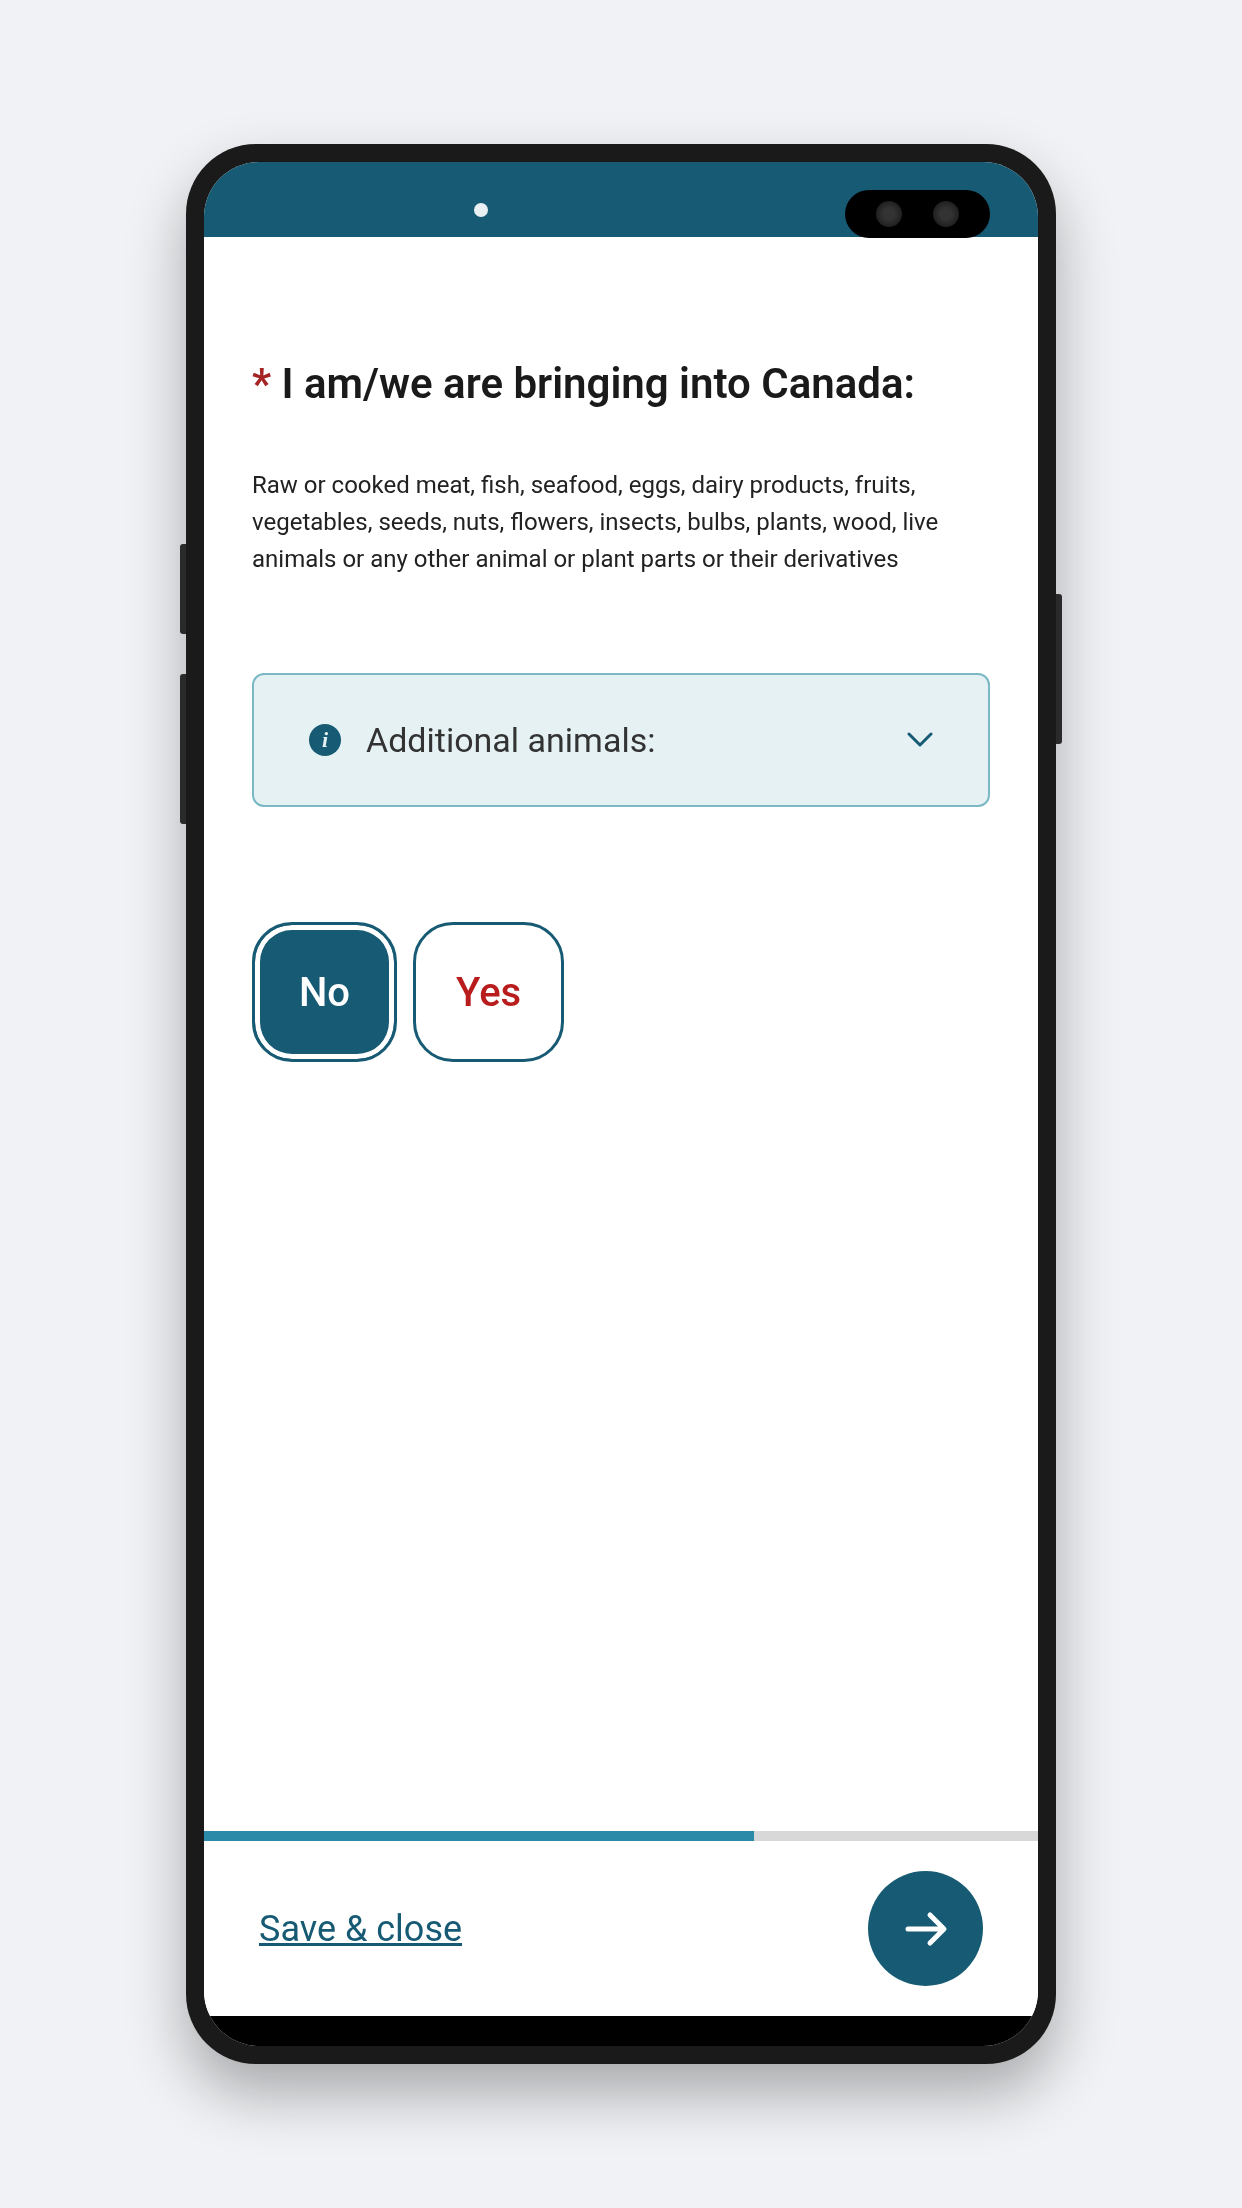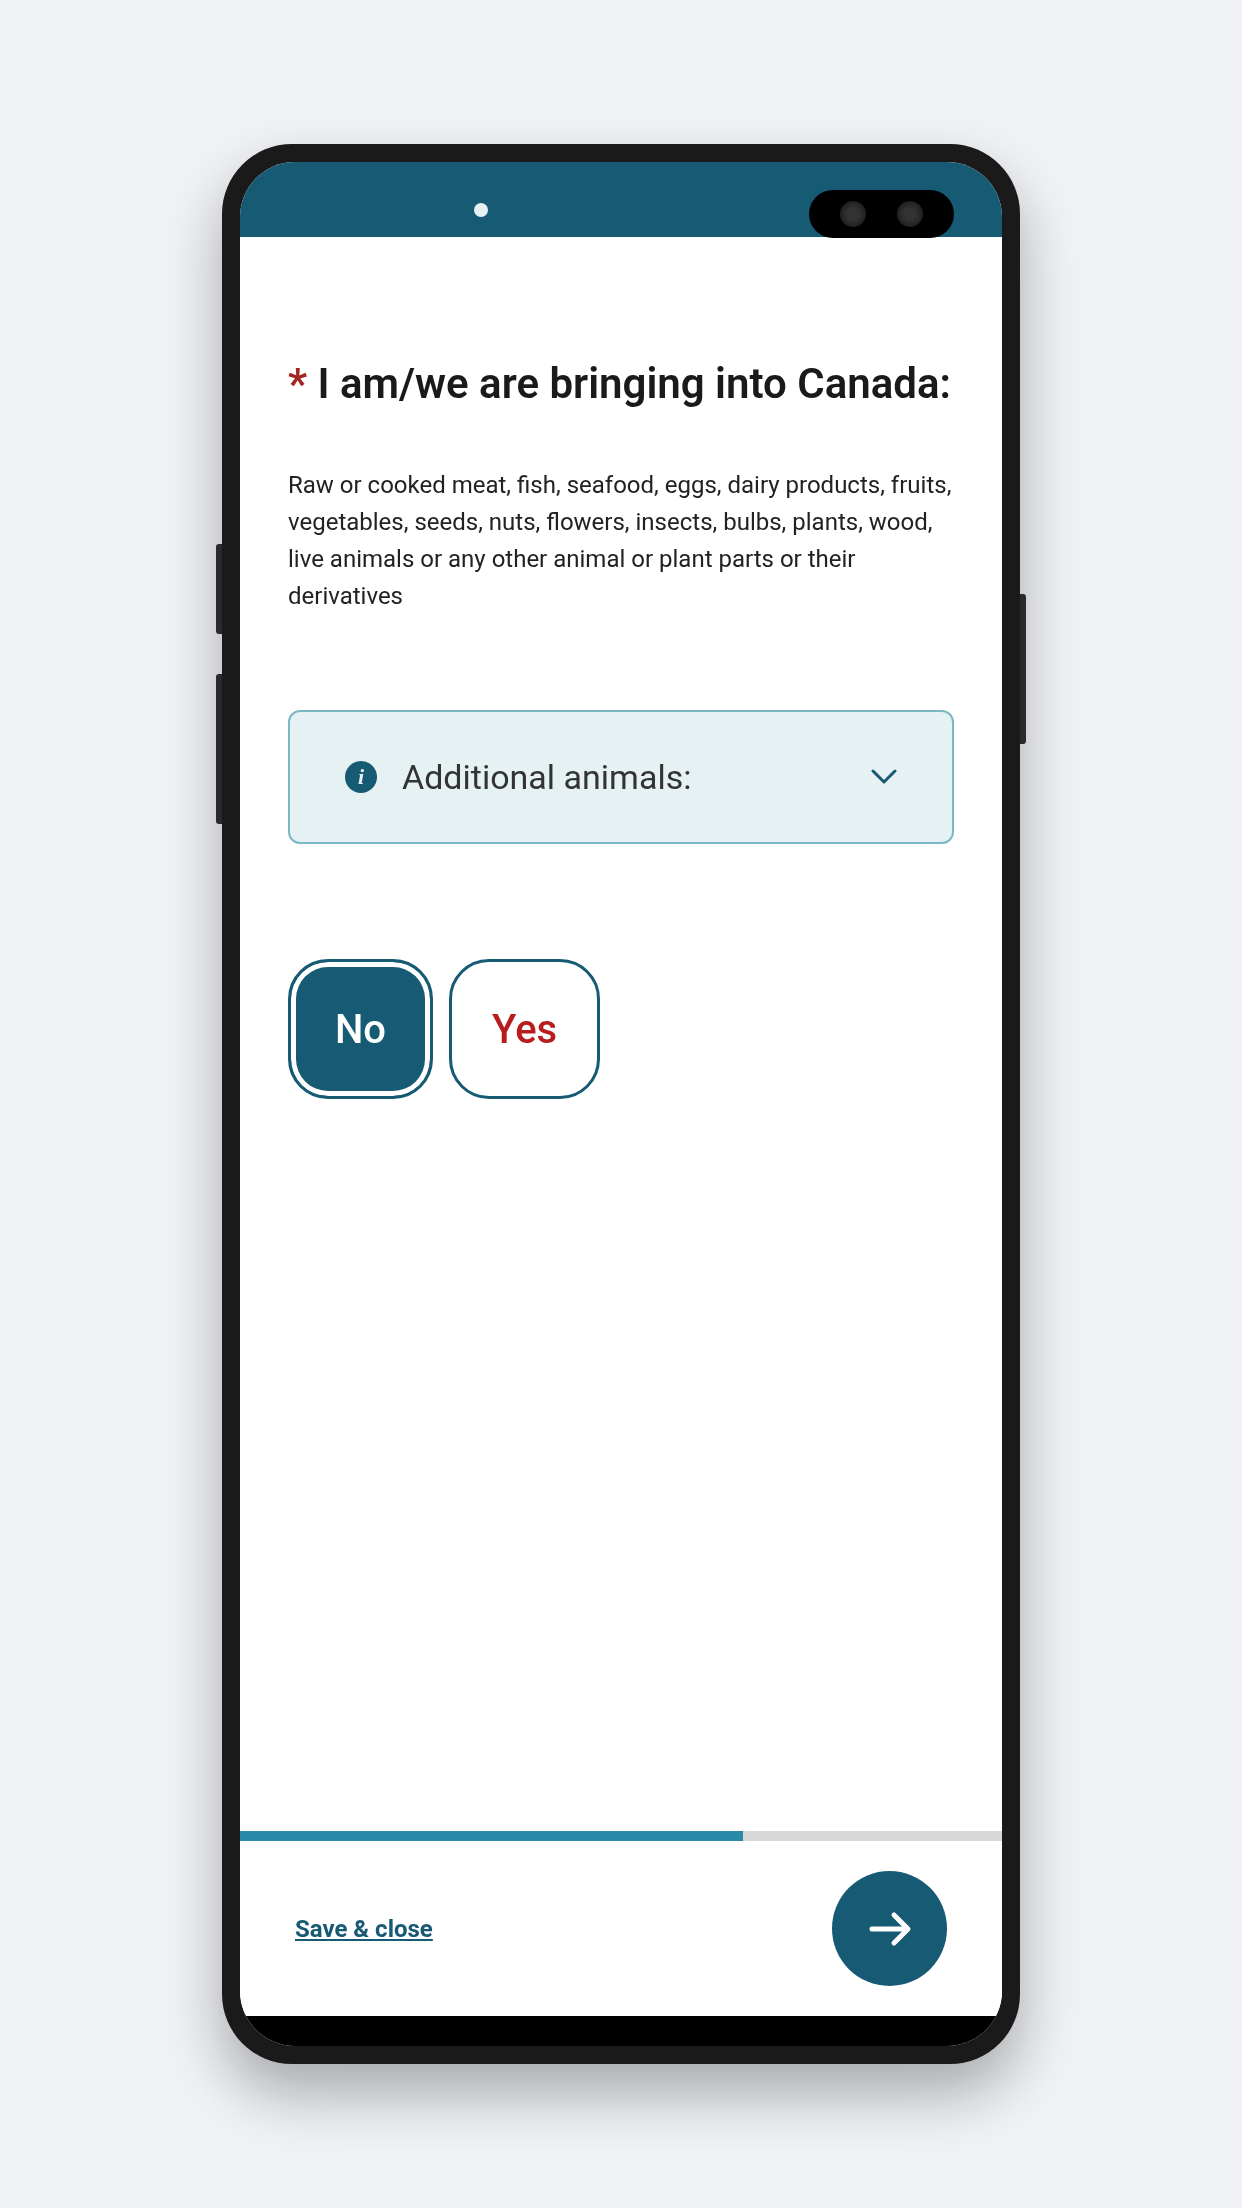--- a/index.html
+++ b/index.html
@@ -12,21 +12,21 @@
       font-family: -apple-system, BlinkMacSystemFont, 'Segoe UI', Roboto, Helvetica, Arial, sans-serif;
       background: #f0f2f5;
       width: 1242px;
       height: 2208px;
       display: flex;
       align-items: center;
       justify-content: center;
     }
     
     .device-frame {
-      width: 798px;
+      width: 870px;
       height: 1920px;
       background: #1a1a1a;
       border-radius: 70px;
       padding: 18px;
       box-shadow: 0 30px 60px rgba(0,0,0,0.3);
       position: relative;
     }
     
     .device-buttons-left {
       position: absolute;
@@ -229,24 +229,24 @@
       height: 175px;
       background: #fff;
       display: flex;
       align-items: center;
       justify-content: space-between;
       padding: 0 55px;
       flex-shrink: 0;
     }
     
     .save-close-link {
-      font-size: 24px;
+      font-size: 36px;
       color: #175a73;
       text-decoration: underline;
-      font-weight: 700;
+      font-weight: 400;
       cursor: pointer;
     }
     
     .next-button {
       width: 115px;
       height: 115px;
       background: #175a73;
       border-radius: 50%;
       display: flex;
       align-items: center;

